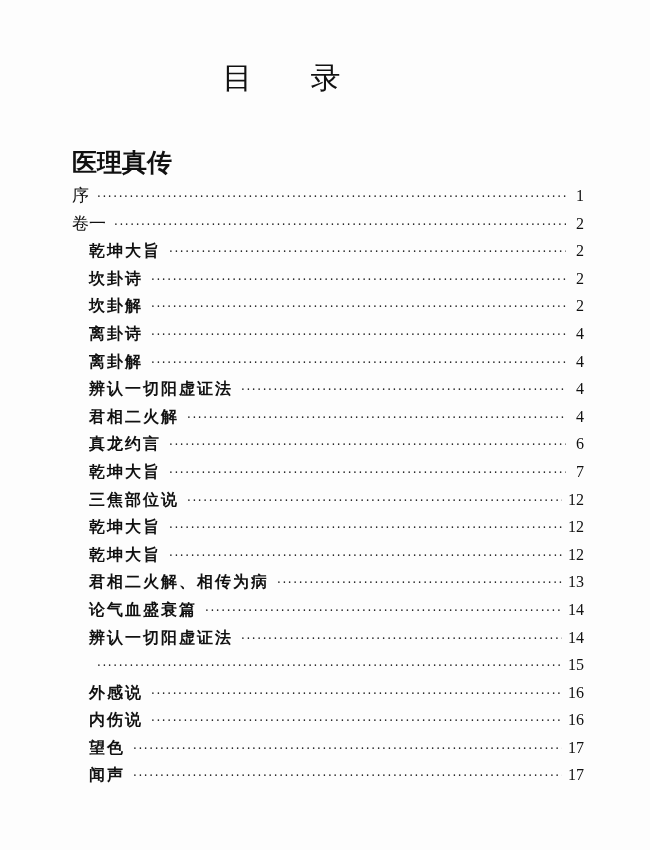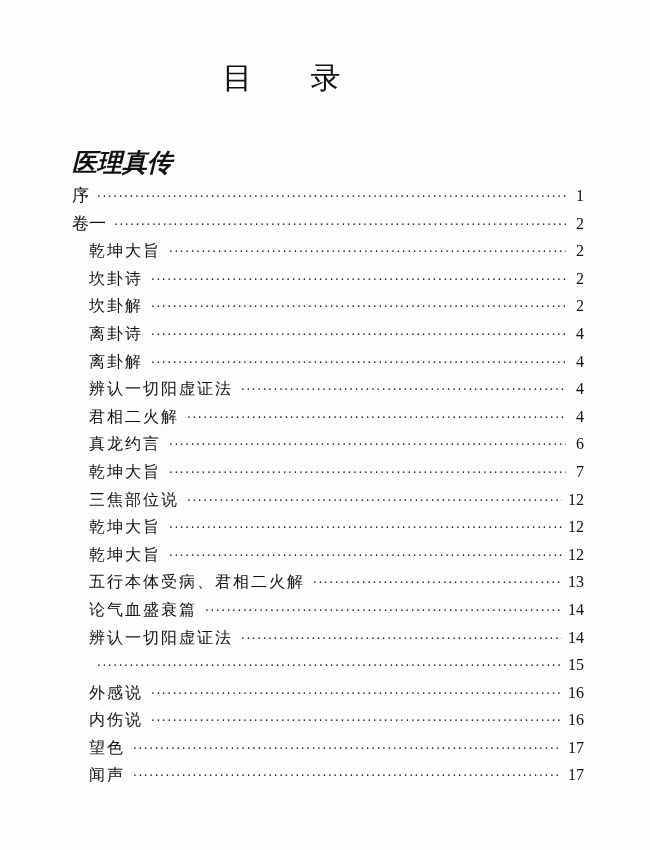--- a/index.html
+++ b/index.html
@@ -18,37 +18,36 @@
       font-size: 30px;
       letter-spacing: 0;
     }
     .page-title span { display: inline-block; }
     .page-title .gap { width: 58px; }
     .book-title {
       position: absolute;
       top: 146px; left: 72px;
       font-size: 25px;
       font-weight: bold;
-      font-style: italic;
     }
     .toc {
       position: absolute;
       top: 182px; left: 72px;
       width: 512px;
     }
     .row {
       display: flex;
       align-items: baseline;
       height: 27.6px;
       font-size: 16px;
       line-height: 27.6px;
     }
     .row.top { font-size: 17px; }
     .row.sub { padding-left: 17px; }
-    .row .label { white-space: nowrap; font-weight: normal; letter-spacing: 2px; }
+    .row .label { white-space: nowrap; font-weight: bold; letter-spacing: 2px; }
     .row.top .label { font-weight: normal; letter-spacing: 0; }
     .row .dots {
       flex: 1;
       overflow: hidden;
       white-space: nowrap;
       margin: 0 6px 0 8px;
       font-size: 12px;
       letter-spacing: 1.6px;
       color: #222;
     }
@@ -136,21 +135,21 @@
       <span class="label">乾坤大旨</span>
       <span class="dots"></span>
       <span class="page">12</span>
     </div>
   <div class="row sub">
       <span class="label">乾坤大旨</span>
       <span class="dots"></span>
       <span class="page">12</span>
     </div>
   <div class="row sub">
-      <span class="label">五行本体受病、君相二火解</span>
+      <span class="label">君相二火解、相传为病</span>
       <span class="dots"></span>
       <span class="page">13</span>
     </div>
   <div class="row sub">
       <span class="label">论气血盛衰篇</span>
       <span class="dots"></span>
       <span class="page">14</span>
     </div>
   <div class="row sub">
       <span class="label">辨认一切阳虚证法</span>

